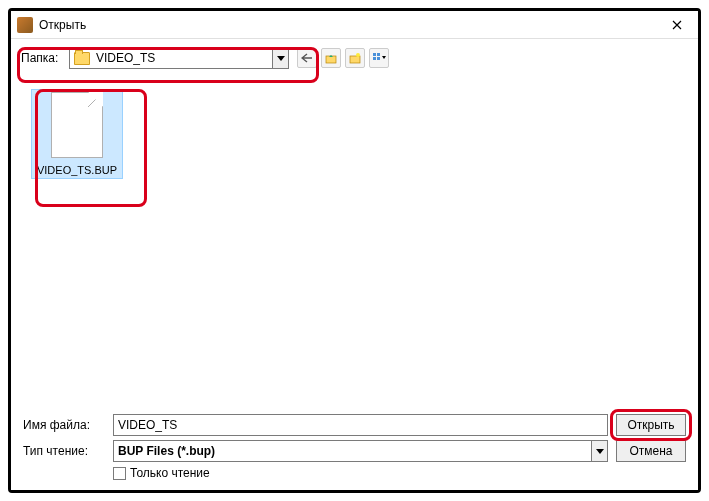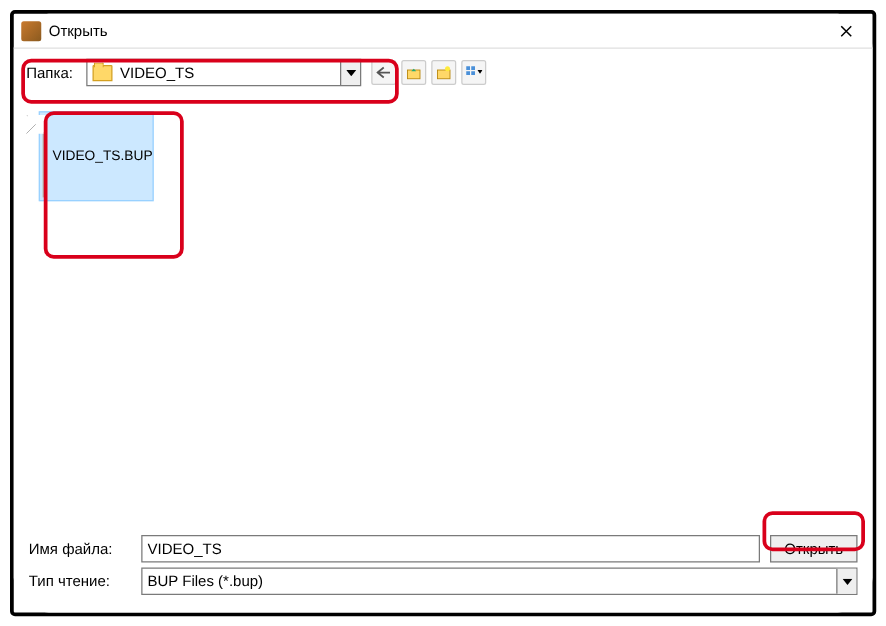--- a/index.html
+++ b/index.html
@@ -1,44 +1,44 @@
 <!DOCTYPE html>
 <html><head>
 <meta charset="utf-8">
 <style>
 * { box-sizing: border-box; margin: 0; padding: 0; font-family: 'Segoe UI', Tahoma, sans-serif; font-size: 12px; }
 body { background: #fff; padding: 8px; }
 .outer-frame { border: 3px solid #000; border-radius: 4px; width: 693px; height: 485px; background: #fff; position: relative; }
-.dialog { width: 100%; height: 100%; background: #fff; display: flex; flex-direction: column; border-radius: 28px; }
+.dialog { width: 100%; height: 100%; background: #fff; display: flex; flex-direction: column; }
 .titlebar { height: 28px; display: flex; align-items: center; padding: 0 6px; border-bottom: 1px solid #e0e0e0; }
 .titlebar-icon { width: 16px; height: 16px; margin-right: 6px; background: linear-gradient(135deg, #c97a2e, #8b5a1f); border-radius: 2px; }
 .titlebar-text { flex: 1; color: #000; }
 .close-btn { width: 30px; height: 20px; display: flex; align-items: center; justify-content: center; font-size: 14px; cursor: pointer; }
 .toolbar-row { display: flex; align-items: center; padding: 8px 10px; gap: 0; }
 .toolbar-label { width: 48px; }
 .folder-combo { display: flex; align-items: center; border: 1px solid #7a7a7a; height: 22px; width: 220px; background: #fff; }
 .folder-icon { width: 16px; height: 13px; margin: 0 4px; background: #ffd868; border: 1px solid #d4a020; border-radius: 1px 1px 0 0; position: relative; }
 .folder-icon:before { content: ''; position: absolute; top: -3px; left: 0; width: 6px; height: 3px; background: #ffd868; border: 1px solid #d4a020; border-bottom: none; border-radius: 1px 1px 0 0; }
 .folder-text { flex: 1; padding: 0 2px; }
 .combo-arrow { width: 16px; height: 20px; border-left: 1px solid #7a7a7a; display: flex; align-items: center; justify-content: center; background: #efefef; }
 .nav-icons { display: flex; gap: 4px; margin-left: 8px; }
 .nav-icon { width: 20px; height: 20px; display: flex; align-items: center; justify-content: center; background: #f5f5f5; border: 1px solid #ccc; border-radius: 2px; }
 .file-area { flex: 1; padding: 12px 20px; display: flex; gap: 10px; align-items: flex-start; }
-.file-item { width: 92px; display: flex; flex-direction: row; align-items: center; gap: 6px; padding: 2px; }
+.file-item { width: 92px; display: flex; flex-direction: column; align-items: center; gap: 6px; padding: 2px; }
 .file-item.selected { background: #cce8ff; border: 1px solid #99d1ff; }
 .file-icon-shape { width: 52px; height: 66px; background: #fff; border: 1px solid #b0b0b0; position: relative; }
 .file-icon-shape:before { content: ''; position: absolute; top: 0; right: 0; width: 14px; height: 14px; background: linear-gradient(135deg, transparent 48%, #b0b0b0 50%, #fff 52%); }
 .file-icon-shape:after { content: ''; position: absolute; top: -1px; right: -1px; width: 14px; height: 14px; background: #fff; clip-path: polygon(100% 0, 0 0, 100% 100%); border-left: 1px solid #b0b0b0; border-bottom: 1px solid #b0b0b0; }
 .file-label { text-align: center; font-size: 11px; white-space: nowrap; }
 .bottom-panel { padding: 6px 12px 10px 12px; }
 .input-row { display: flex; align-items: center; gap: 8px; margin-bottom: 4px; }
 .input-label { width: 82px; }
 .text-input { flex: 1; height: 22px; border: 1px solid #7a7a7a; padding: 0 4px; background: #fff; }
 .filetype-combo { flex: 1; height: 22px; border: 1px solid #7a7a7a; display: flex; align-items: center; background: #fff; }
-.filetype-text { flex: 1; padding: 0 4px; }
+.filetype-text { flex: 1; padding: 0 4px; font-weight: bold; }
 .dlg-button { width: 70px; height: 22px; border: 1px solid #7a7a7a; background: #efefef; cursor: pointer; }
 .checkbox-row { display: flex; align-items: center; gap: 4px; margin-left: 90px; margin-top: 4px; }
 .checkbox { width: 13px; height: 13px; border: 1px solid #7a7a7a; background: #fff; }
 .highlight { position: absolute; border: 3px solid #d9001b; border-radius: 8px; pointer-events: none; }
 .hl-folder { top: 36px; left: 6px; width: 302px; height: 36px; }
 .hl-file { top: 78px; left: 24px; width: 112px; height: 118px; }
 .hl-open { top: 398px; right: 6px; width: 82px; height: 32px; }
 svg { display: block; }
 </style>
 </head>
@@ -114,20 +114,25 @@
     <div class="input-row">
       <div class="input-label">Тип чтение:</div>
       <div class="filetype-combo">
         <div class="filetype-text">BUP Files (*.bup)</div>
         <div class="combo-arrow">
           <svg width="8" height="5" viewBox="0 0 8 5">
                 <path d="M0 0 L4 5 L8 0 Z" fill="#000"></path>
               </svg>
         </div>
       </div>
+      <button class="dlg-button">Отмена</button>
+    </div>
+    <div class="checkbox-row">
+      <div class="checkbox"></div>
+      <div>Только чтение</div>
     </div>
   </div>
 
   <div class="highlight hl-folder"></div>
   <div class="highlight hl-file"></div>
   <div class="highlight hl-open"></div>
 
 </div>
 </div>
 

